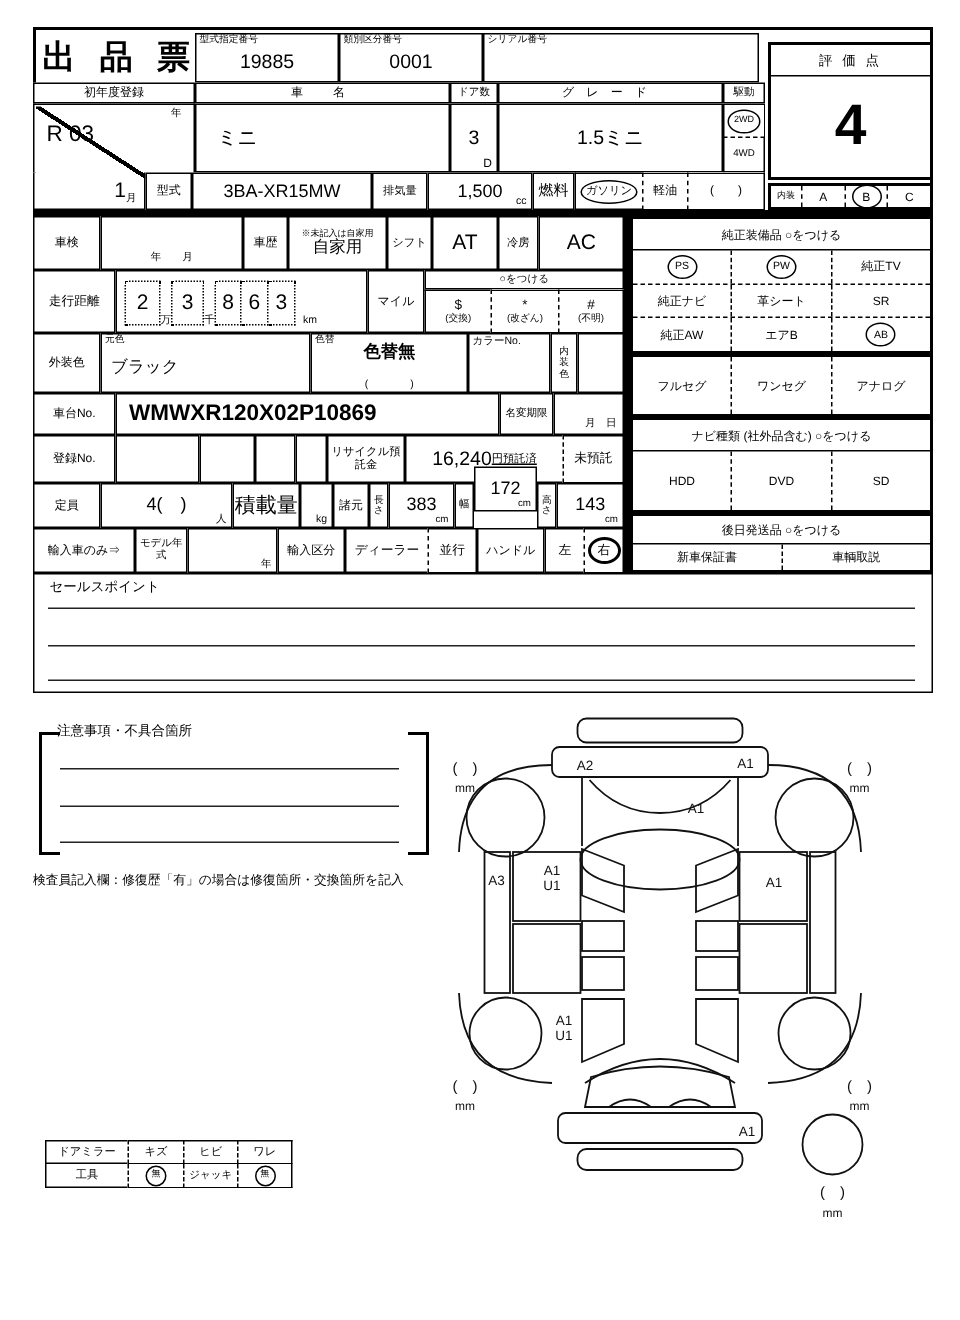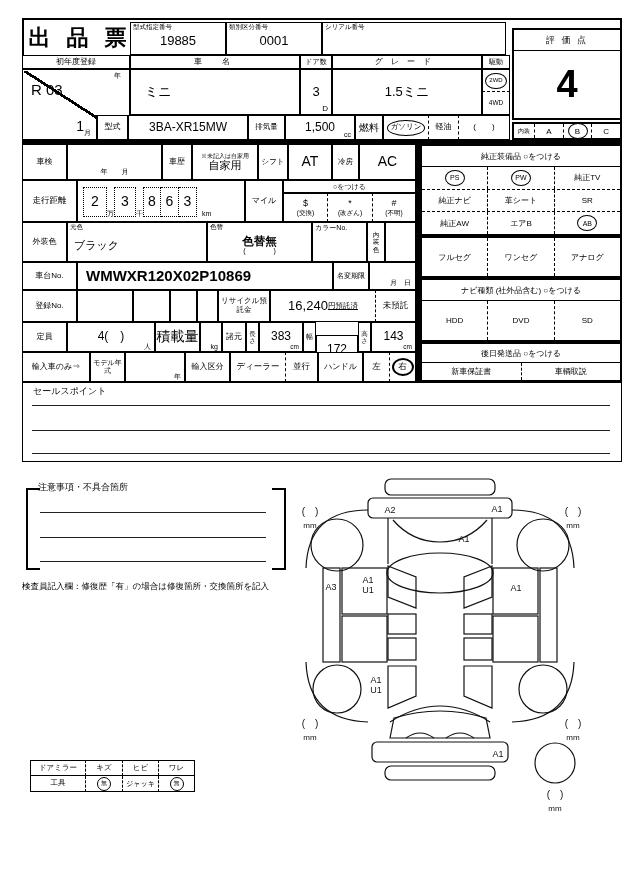--- a/index.html
+++ b/index.html
@@ -148,21 +148,21 @@
   <div class="c col" style="left:372px;top:193px;width:44px;height:29px;border-left-style:dashed;">
     <span style="font-size:9px;">#</span>
       <span style="font-size:6.5px;">(不明)</span>
   </div>
 
   <div class="c" style="left:22px;top:222px;width:45px;height:40px;font-size:8px;">外装色</div>
   <div class="c" style="left:67px;top:222px;width:140px;height:40px;justify-content:flex-start;padding-left:6px;font-size:11px;">
     <span class="corner">元色</span>
     <span style="margin-top:6px;">ブラック</span>
   </div>
-  <div class="c col" style="left:207px;top:222px;width:105px;height:40px;">
+  <div class="c col" style="left:207px;top:222px;width:105px;height:40px;justify-content:space-between;">
     <span class="corner">色替</span>
     <span style="font-size:11.5px;font-weight:600;margin-top:6px;">色替無</span>
     <span style="font-size:7px;">(　　　　)</span>
   </div>
   <div class="c" style="left:312px;top:222px;width:55px;height:40px;">
     <span class="corner" style="font-size:7px;">カラーNo.</span>
   </div>
   <div class="c stack" style="left:367px;top:222px;width:18px;height:40px;font-size:6.5px;padding:2px;">内装色</div>
   <div class="c" style="left:385px;top:222px;width:31px;height:40px;"></div>
 
@@ -194,21 +194,21 @@
   <div class="c" style="left:200px;top:322px;width:22px;height:30px;">
     <span class="br">kg</span>
   </div>
   <div class="c" style="left:222px;top:322px;width:24px;height:30px;font-size:8px;">諸元</div>
   <div class="c stack" style="left:246px;top:322px;width:13px;height:30px;font-size:6.5px;padding:1px;">長さ</div>
   <div class="c" style="left:259px;top:322px;width:44px;height:30px;font-size:12px;">
     <span>383</span>
       <span class="br" style="font-size:6.5px;">cm</span>
   </div>
   <div class="c" style="left:303px;top:322px;width:13px;height:30px;font-size:7px;">幅</div>
-  <div class="c" style="left:316px;top:311px;width:42px;height:30px;font-size:12px;margin-top:24px;">
+  <div class="c" style="left:316px;top:311px;width:42px;height:30px;font-size:12px;">
     <span>172</span>
       <span class="br" style="font-size:6.5px;">cm</span>
   </div>
   <div class="c stack" style="left:358px;top:322px;width:13px;height:30px;font-size:6.5px;padding:1px;">高さ</div>
   <div class="c" style="left:371px;top:322px;width:45px;height:30px;font-size:12px;">
     <span>143</span>
       <span class="br" style="font-size:6.5px;">cm</span>
   </div>
 
   <div class="c" style="left:22px;top:352px;width:68px;height:30px;font-size:8px;">輸入車のみ⇒</div>

